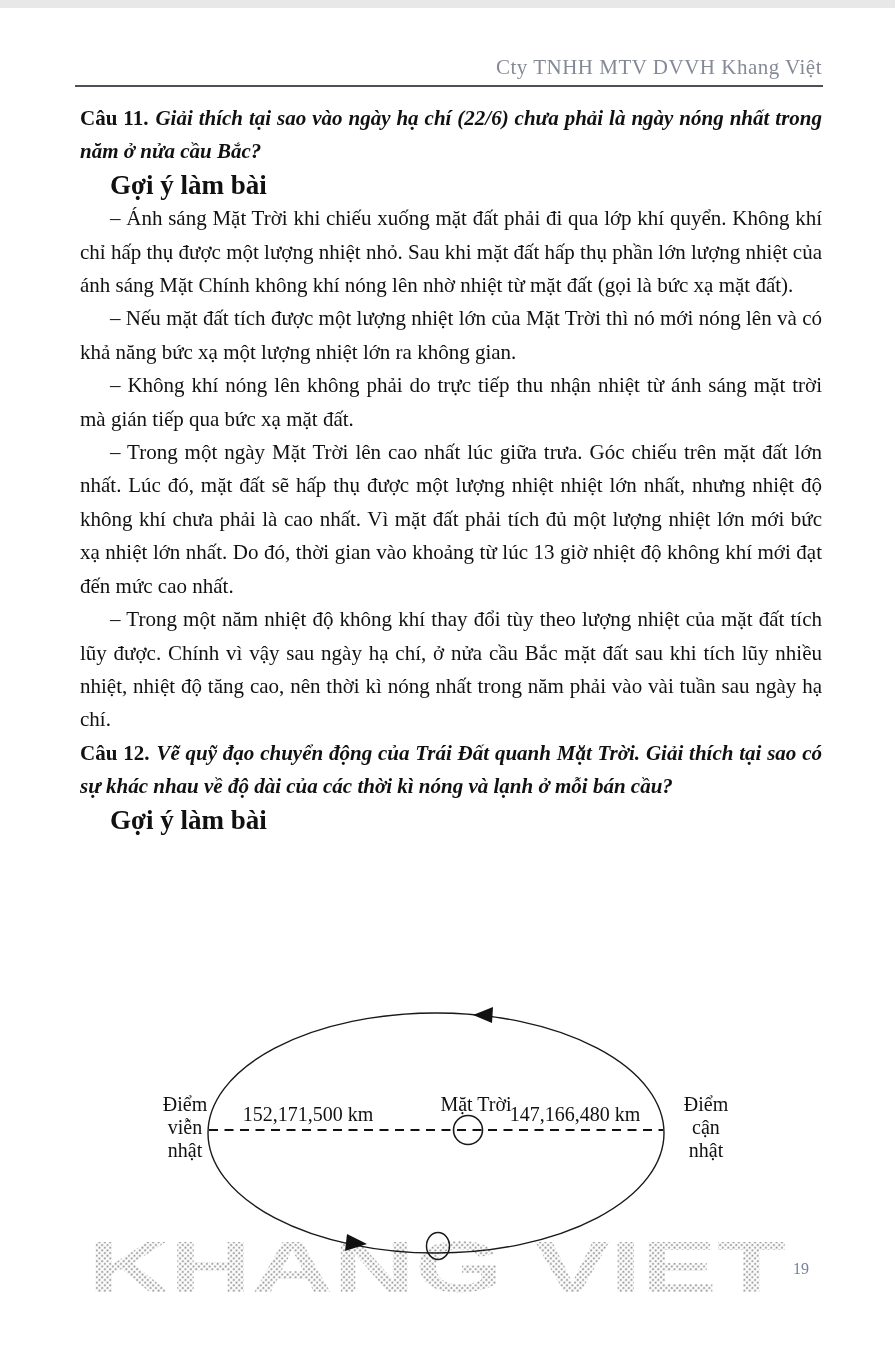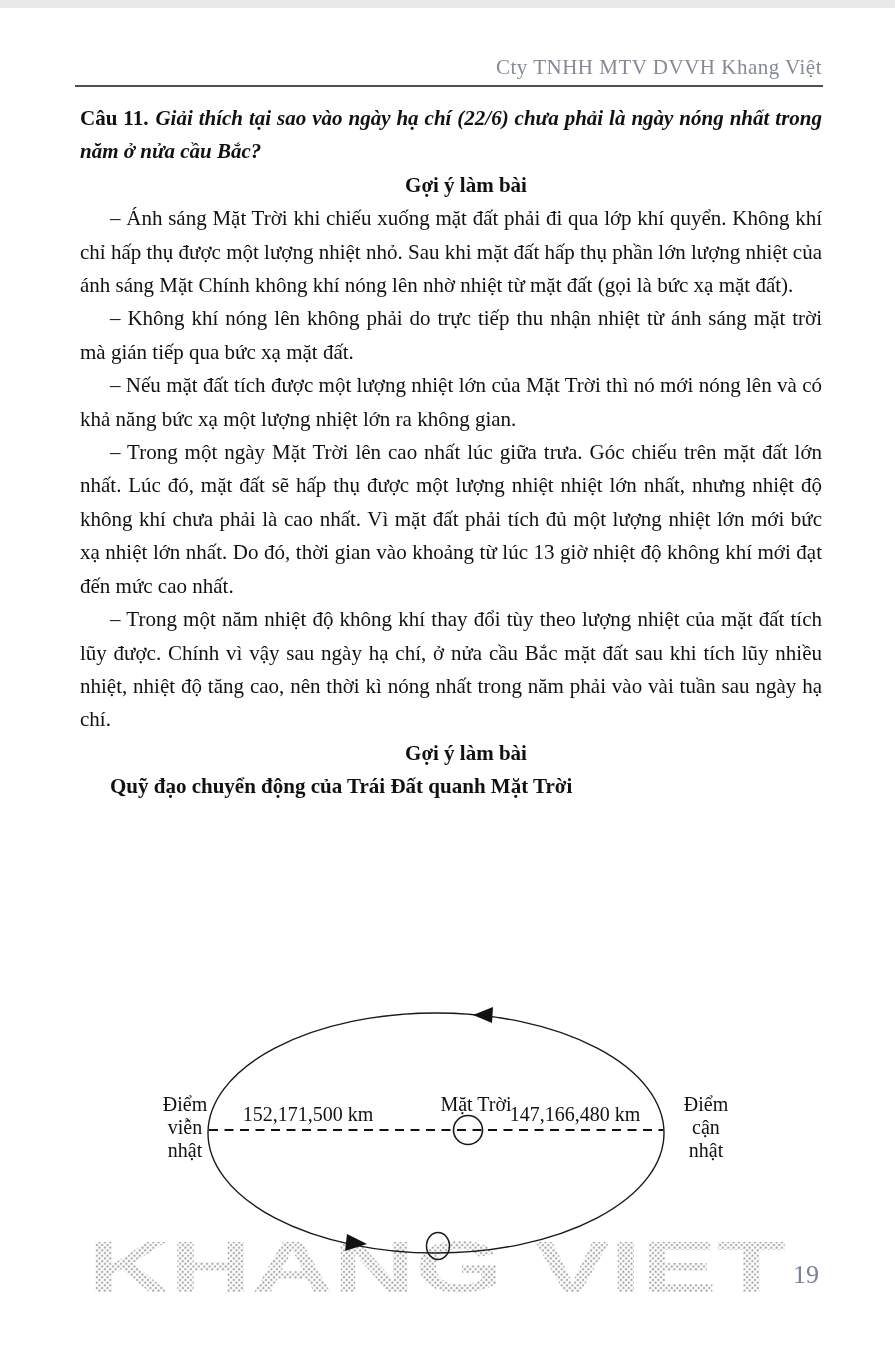--- a/index.html
+++ b/index.html
@@ -21,59 +21,59 @@
     position:absolute;top:77px;left:75px;width:748px;height:2px;
     background:#4f4f57;
   }
   
   .content{
     position:absolute;top:94px;left:80px;width:742px;
     font-size:21px;line-height:33.4px;text-align:justify;
   }
   .content p{margin:0;text-indent:30px;}
   .content p.noindent{text-indent:0;}
-  .hint{margin:0;text-align:center;font-weight:bold;font-size:21px;line-height:33.4px;}
+  .hint{margin:0;text-align:left;font-weight:bold;font-size:27px;line-height:33.4px;}
   .q-label{font-weight:bold;margin-right:7px;}
   .q-text{font-weight:bold;font-style:italic;}
   .bold{font-weight:bold;}
   
   .orbit-svg{position:absolute;left:95px;top:985px;z-index:2;}
   .orbit-svg text{font-family:"Liberation Serif","DejaVu Serif",serif;font-size:20px;fill:#111;}
   
   .wm-svg{position:absolute;left:86px;top:1224px;z-index:1;}
   
   .pageno{
     position:absolute;left:793px;top:1252px;z-index:3;
-    font-size:26px;color:#76819c;
+    font-size:16px;color:#76819c;
   }
 </style>
 </head>
 <body>
 
 <div class="page">
 
   <div class="hdr">Cty TNHH MTV DVVH Khang Việt</div>
   <div class="hdr-rule"></div>
 
   <div class="content">
 
     <p class="noindent"><span class="q-label">Câu 11.</span><span class="q-text">Giải thích tại sao vào ngày hạ chí (22/6) chưa phải là ngày nóng nhất trong năm ở nửa cầu Bắc?</span></p>
 
     <p class="hint">Gợi ý làm bài</p>
 
     <p>– Ánh sáng Mặt Trời khi chiếu xuống mặt đất phải đi qua lớp khí quyển. Không khí chỉ hấp thụ được một lượng nhiệt nhỏ. Sau khi mặt đất hấp thụ phần lớn lượng nhiệt của ánh sáng Mặt Chính không khí nóng lên nhờ nhiệt từ mặt đất (gọi là bức xạ mặt đất).</p>
+    <p>– Nếu mặt đất tích được một lượng nhiệt lớn của Mặt Trời thì nó mới nóng lên và có khả năng bức xạ một lượng nhiệt lớn ra không gian.</p>
     <p>– Không khí nóng lên không phải do trực tiếp thu nhận nhiệt từ ánh sáng mặt trời mà gián tiếp qua bức xạ mặt đất.</p>
-    <p>– Nếu mặt đất tích được một lượng nhiệt lớn của Mặt Trời thì nó mới nóng lên và có khả năng bức xạ một lượng nhiệt lớn ra không gian.</p>
     <p>– Trong một ngày Mặt Trời lên cao nhất lúc giữa trưa. Góc chiếu trên mặt đất lớn nhất. Lúc đó, mặt đất sẽ hấp thụ được một lượng nhiệt nhiệt lớn nhất, nhưng nhiệt độ không khí chưa phải là cao nhất. Vì mặt đất phải tích đủ một lượng nhiệt lớn mới bức xạ nhiệt lớn nhất. Do đó, thời gian vào khoảng từ lúc 13 giờ nhiệt độ không khí mới đạt đến mức cao nhất.</p>
     <p>– Trong một năm nhiệt độ không khí thay đổi tùy theo lượng nhiệt của mặt đất tích lũy được. Chính vì vậy sau ngày hạ chí, ở nửa cầu Bắc mặt đất sau khi tích lũy nhiều nhiệt, nhiệt độ tăng cao, nên thời kì nóng nhất trong năm phải vào vài tuần sau ngày hạ chí.</p>
 
+    <p class="noindent"><span class="q-label">Câu 12.</span><span class="q-text">Vẽ quỹ đạo chuyển động của Trái Đất quanh Mặt Trời. Giải thích tại sao có sự khác nhau về độ dài của các thời kì nóng và lạnh ở mỗi bán cầu?</span></p>
 
     <p class="hint">Gợi ý làm bài</p>
 
-    <p class="bold">Quỹ đạo chuyển động của Trái Đất quanh Mặt Trời</p>
   </div>
 
   <svg class="wm-svg" width="704" height="68">
     <defs>
       <pattern id="wmdots" width="3.8" height="3.8" patternUnits="userSpaceOnUse" patternTransform="rotate(45)">
         <circle cx="1.6" cy="1.6" r="1.05" fill="#8f8f8f"></circle>
       </pattern>
     </defs>
     <text x="2" y="60" font-family="Liberation Sans, DejaVu Sans, sans-serif" font-weight="bold" font-size="72" textLength="698" lengthAdjust="spacingAndGlyphs" fill="url(#wmdots)">KHANG VIET</text>
   </svg>

